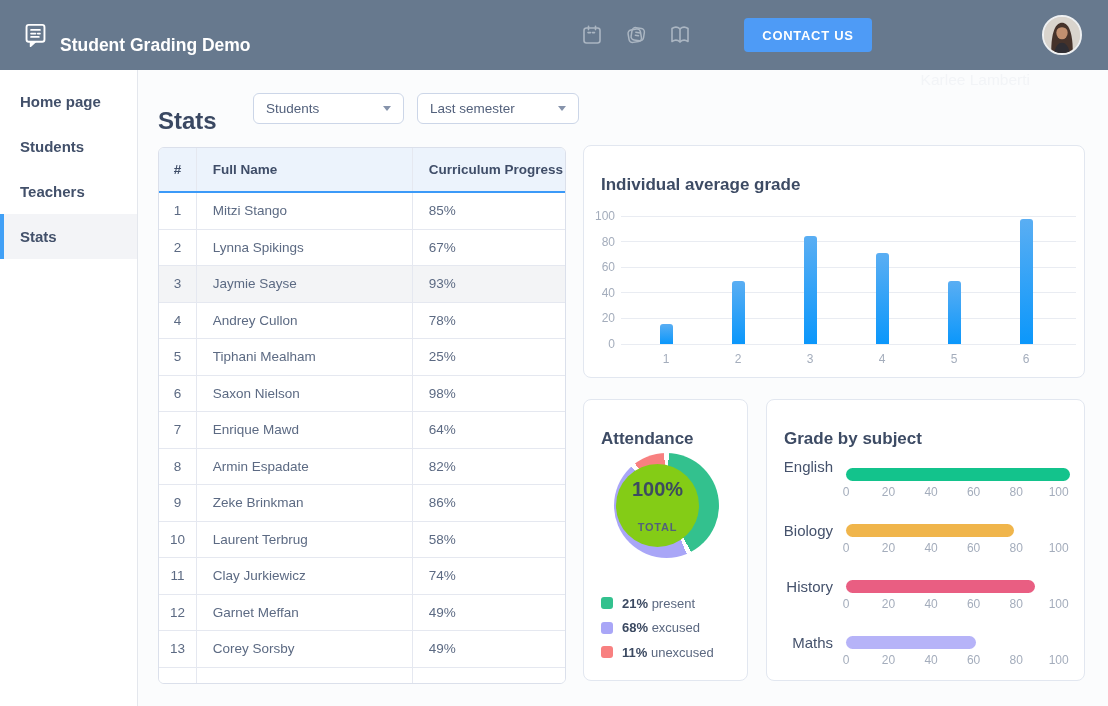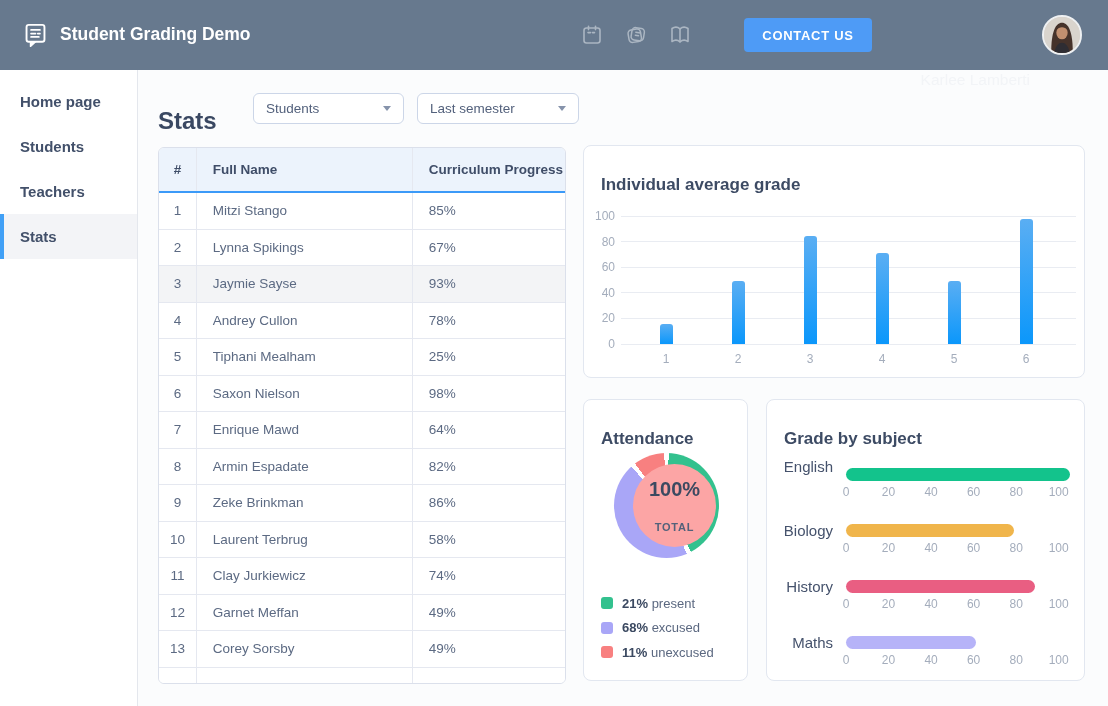--- a/index.html
+++ b/index.html
@@ -1,21 +1,21 @@
 <!DOCTYPE html>
 <html><head>
 <meta charset="utf-8">
 <style>
   html,body{margin:0;padding:0;background:#e9eaee;}
   .page{position:relative;width:1108px;height:706px;background:#fbfcfd;overflow:hidden;
         font-family:"Liberation Sans",sans-serif;}
   
   .header{position:absolute;left:0;top:0;width:1108px;height:70px;background:#67798e;}
   .app-icon{position:absolute;left:22px;top:21px;}
-  .app-title{position:absolute;left:60px;top:24px;font-size:17.5px;font-weight:700;color:#ffffff;}
+  .app-title{position:absolute;left:60px;top:35px;font-size:17.5px;font-weight:700;color:#ffffff;}
   .hicon{position:absolute;top:23px;width:24px;height:24px;cursor:pointer;opacity:.85;}
   .hicon.i1{left:580px}.hicon.i2{left:624px}.hicon.i3{left:668px}
   .contact-btn{position:absolute;left:744px;top:18px;width:128px;height:34px;background:#4e9bf6;
         border:none;border-radius:4px;color:#ffffff;font-weight:700;font-size:13px;
         letter-spacing:.7px;font-family:inherit;cursor:pointer;}
   .user-name{position:absolute;right:78px;top:27px;font-size:15.5px;color:#f2f4f7;margin-top:44px;}
   .avatar{position:absolute;left:1042px;top:15px;width:40px;height:40px;border-radius:50%;
         border:2px solid #eef0f2;overflow:hidden;box-sizing:border-box;cursor:pointer;background:#d9d4cd;}
   
   .sidebar{position:absolute;left:0;top:70px;width:138px;height:636px;background:#ffffff;
@@ -52,21 +52,21 @@
   .panel-title{position:absolute;left:17px;top:15px;font-size:17px;font-weight:700;color:#3d4b64;}
   
   .plot{position:absolute;left:37px;top:70px;width:455px;height:128px;}
   .gridline{position:absolute;left:0;width:100%;height:1px;background:#e9ecf2;}
   .ylab{position:absolute;left:-42px;width:36px;text-align:right;font-size:12px;color:#a4adbc;line-height:12px;}
   .bar{position:absolute;bottom:0;width:13px;border-radius:3px 3px 0 0;
         background:linear-gradient(180deg,#5aaef3 0%,#0b97fb 100%);cursor:pointer;}
   .xlab{position:absolute;top:136px;width:40px;text-align:center;font-size:12px;color:#a4adbc;}
   
   .donut{position:absolute;left:30px;top:53px;width:105px;height:105px;border-radius:50%;cursor:pointer;}
-  .donut-hole{position:absolute;left:49px;top:64px;width:83px;height:83px;background:#fca5a5;border-radius:50%;
+  .donut-hole{position:absolute;left:32px;top:64px;width:83px;height:83px;background:#84cc16;border-radius:50%;
         display:flex;flex-direction:column;align-items:center;justify-content:center;}
   .donut-val{font-size:20px;font-weight:700;color:#3c4a61;}
   .donut-cap{font-size:11px;font-weight:700;color:#53617a;letter-spacing:.8px;margin-top:20px;}
   .legend{position:absolute;left:17px;top:191px;}
   .legend-item{display:flex;align-items:center;height:24.5px;}
   .legend-swatch{width:12px;height:12px;border-radius:3px;margin-right:9px;flex:none;}
   .legend-text{font-size:13px;color:#5b6880;}
   .legend-text b{color:#3b4961;font-weight:700;}
   
   .g-label{position:absolute;left:0;width:66px;text-align:right;font-size:15px;color:#45526c;}

